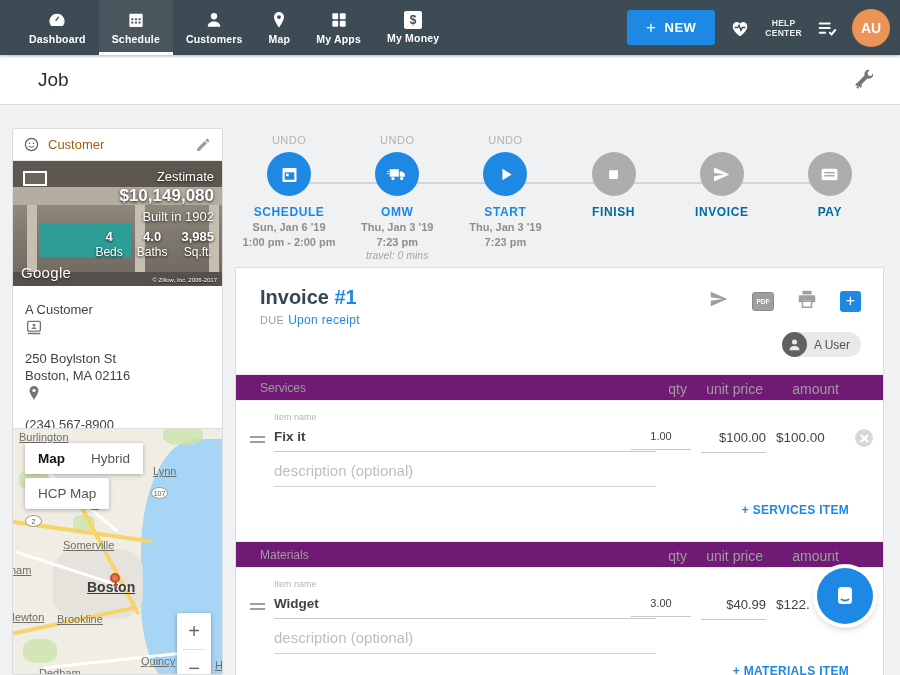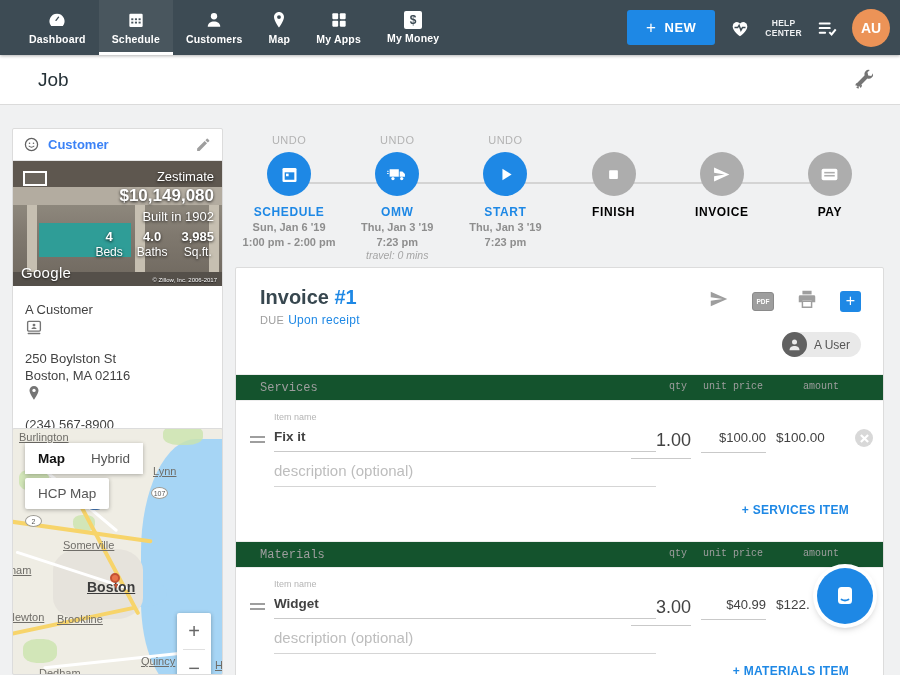--- a/index.html
+++ b/index.html
@@ -27,21 +27,21 @@
   .page-title { margin-left:38px; font-size:19px; color:#263238; }
   .tools-btn { position:absolute; right:22px; top:13px; width:26px; height:26px; color:#757575; cursor:pointer; }
   .tools-btn svg { width:24px; height:24px; }
 
   
   .card { background:#fff; border:1px solid #DCDCDC; border-radius:2px; }
 
   
   .cust-card { position:absolute; left:12px; top:128px; width:211px; }
   .cust-head { height:32px; display:flex; align-items:center; padding:0 10px; border-bottom:1px solid #E6E6E6; }
-  .cust-head .ttl { font-size:13px; font-weight:bold; color:#3b82f6; margin-left:8px; flex:1; }
+  .cust-head .ttl { font-size:13px; font-weight:normal; color:#a16207; margin-left:8px; flex:1; }
   .cust-head svg { width:17px; height:17px; }
   .photo { position:relative; height:125px; background:linear-gradient(180deg,#9A948A 0%,#8C867B 38%,#7F786E 60%,#6E675E 100%); overflow:hidden; }
   .ph-band { position:absolute; left:0; top:0; width:100%; height:26px; background:#5E574F; }
   .ph-band2 { position:absolute; left:0; top:26px; width:100%; height:18px; background:#B3ACA0; }
   .ph-store { position:absolute; left:26px; top:62px; width:92px; height:34px; background:#2F9D97; }
   .ph-col { position:absolute; top:44px; width:10px; height:70px; background:#C6BFB1; }
   .ph-walk { position:absolute; left:0; bottom:0; width:100%; height:14px; background:#55504A; }
   .sv-rect { position:absolute; left:10px; top:10px; width:24px; height:15px; border:2px solid #fff; background:rgba(255,255,255,.08); }
   .zover { position:absolute; right:8px; top:8px; text-align:right; color:#fff; text-shadow:0 1px 3px rgba(0,0,0,.85); }
   .z-lab { font-size:13px; }
@@ -88,51 +88,51 @@
   .tl-line { position:absolute; left:54px; right:54px; top:48px; height:2px; background:#D4D4D4; }
   .tl-grid { display:grid; grid-template-columns:repeat(6,1fr); position:relative; }
   .tl-step { display:flex; flex-direction:column; align-items:center; }
   .tl-undo { height:16px; margin-bottom:2px; font-size:11px; color:#B3B3B3; letter-spacing:.5px; cursor:pointer; }
   .tl-circle { width:44px; height:44px; border-radius:50%; display:flex; align-items:center; justify-content:center; cursor:pointer; position:relative; z-index:2; }
   .tl-circle.done { background:#1E88E5; }
   .tl-circle.pending { background:#ADADAD; }
   .tl-circle svg { width:21px; height:21px; fill:#fff; }
   .tl-name { margin-top:9px; font-size:12px; font-weight:bold; letter-spacing:.6px; }
   .tl-name.done { color:#1E88E5; }
-  .tl-name.pending { color:#000000; }
+  .tl-name.pending { color:#0369a1; }
   .tl-date { font-size:11px; color:#8E8E8E; line-height:14px; margin-top:1px;font-weight:bold; }
   .tl-travel { font-size:10.5px; color:#A5A5A5; font-style:italic; line-height:13px; }
 
   
   .inv-card { position:absolute; left:235px; top:267px; width:649px; height:410px; }
   .inv-title { position:absolute; left:24px; top:18px; font-size:20px; font-weight:bold; color:#37474F; }
   .inv-num { color:#1E88E5; font-weight:bold; }
   .inv-due { position:absolute; left:24px; top:45px; font-size:11px; color:#9E9E9E; letter-spacing:.3px; }
   .inv-due a { color:#1E88E5; font-size:12px; text-decoration:none; margin-left:4px; cursor:pointer; }
   .inv-actions { position:absolute; right:22px; top:20px; display:flex; align-items:center; gap:22px; }
   .inv-actions .aic { color:#9E9E9E; cursor:pointer; }
   .inv-actions svg { width:22px; height:22px; }
   .pdf-ic { width:22px; height:19px; background:#9E9E9E; border-radius:3px; color:#fff; font-size:6.5px; font-weight:bold; display:flex; align-items:center; justify-content:center; border:1px solid #8a8a8a; }
   .plus-tile { width:21px; height:21px; background:#1E88E5; border-radius:3px; color:#fff; font-size:16px; display:flex; align-items:center; justify-content:center; cursor:pointer; }
   .user-pill { position:absolute; right:22px; top:64px; height:25px; background:#E9E9E9; border-radius:13px; display:flex; align-items:center; padding-right:11px; cursor:pointer; }
   .user-pill .uav { width:25px; height:25px; border-radius:50%; background:#616161; display:flex; align-items:center; justify-content:center; }
   .user-pill .uav svg { width:15px; height:15px; fill:#E9E9E9; }
   .user-pill .unm { font-size:12px; color:#555; margin-left:7px; }
 
-  .sec-bar { position:absolute; left:0; width:100%; height:27px; background:#14532d; border-top:1px solid #EDEDED; border-bottom:1px solid #EDEDED;font-family:Liberation Mono, monospace; }
+  .sec-bar { position:absolute; left:0; width:100%; height:27px; background:#701a75; border-top:1px solid #EDEDED; border-bottom:1px solid #EDEDED; }
   .sec-bar .sname { position:absolute; left:24px; top:6px; font-size:12px; color:#9E9E9E; }
-  .colh { position:absolute; top:6px; font-size:10px; color:#9E9E9E; }
+  .colh { position:absolute; top:6px; font-size:14px; color:#9E9E9E; }
   .col-qty { right:196px; } .col-unit { right:120px; } .col-amt { right:44px; }
 
   .drag { position:absolute; left:14px; width:15px; cursor:grab; }
   .drag i { display:block; height:2px; background:#9E9E9E; margin-bottom:3px; }
   .ilab { position:absolute; left:38px; font-size:9px; color:#B5B5B5; }
   .fld { border:none; outline:none; background:transparent; font-family:"Liberation Sans",sans-serif; border-bottom:1px solid #C9C9C9; padding:0 0 7px 0; position:absolute; }
   .fld.name { left:38px; width:382px; font-size:13.5px; font-weight:bold; color:#424242; }
-  .fld.qty { left:395px; width:60px; font-size:18px; color:#424242; text-align:right; }
+  .fld.qty { left:395px; width:60px; font-size:11px; color:#424242; text-align:center; }
   .fld.unit { left:465px; width:65px; font-size:13px; color:#424242; text-align:right; }
   .fld.desc { left:38px; width:382px; font-size:15px; color:#000000; border-bottom:1px solid #D5D5D5; }
   .fld.desc::placeholder { color:#BDBDBD; }
   .amt { position:absolute; left:540px; font-size:13.5px; color:#424242; }
   .xbtn { position:absolute; right:10px; width:18px; height:18px; border-radius:50%; background:#D8D8D8; display:flex; align-items:center; justify-content:center; cursor:pointer; }
   .xbtn svg { width:9px; height:9px; stroke:#fff; stroke-width:2.4; }
   .addlink { position:absolute; right:34px; font-size:12px; font-weight:bold; color:#1E88E5; letter-spacing:.3px; cursor:pointer; }
 
   
   .chat-fab { position:absolute; left:817px; top:568px; width:56px; height:56px; border-radius:50%; background:#1E88E5; box-shadow:0 0 0 4px #fff, 0 3px 8px rgba(0,0,0,.35); display:flex; align-items:center; justify-content:center; cursor:pointer; z-index:40; }

